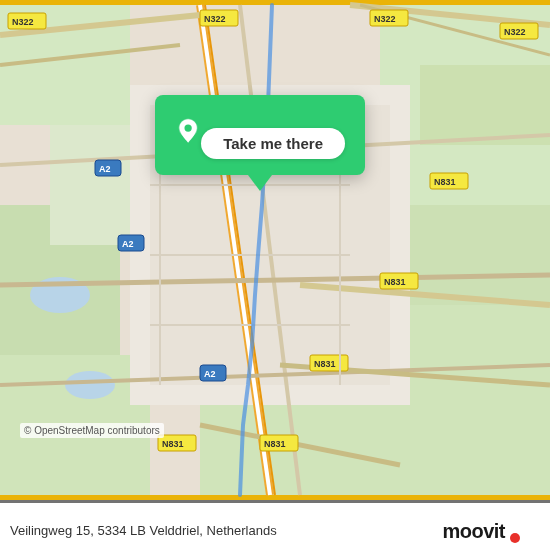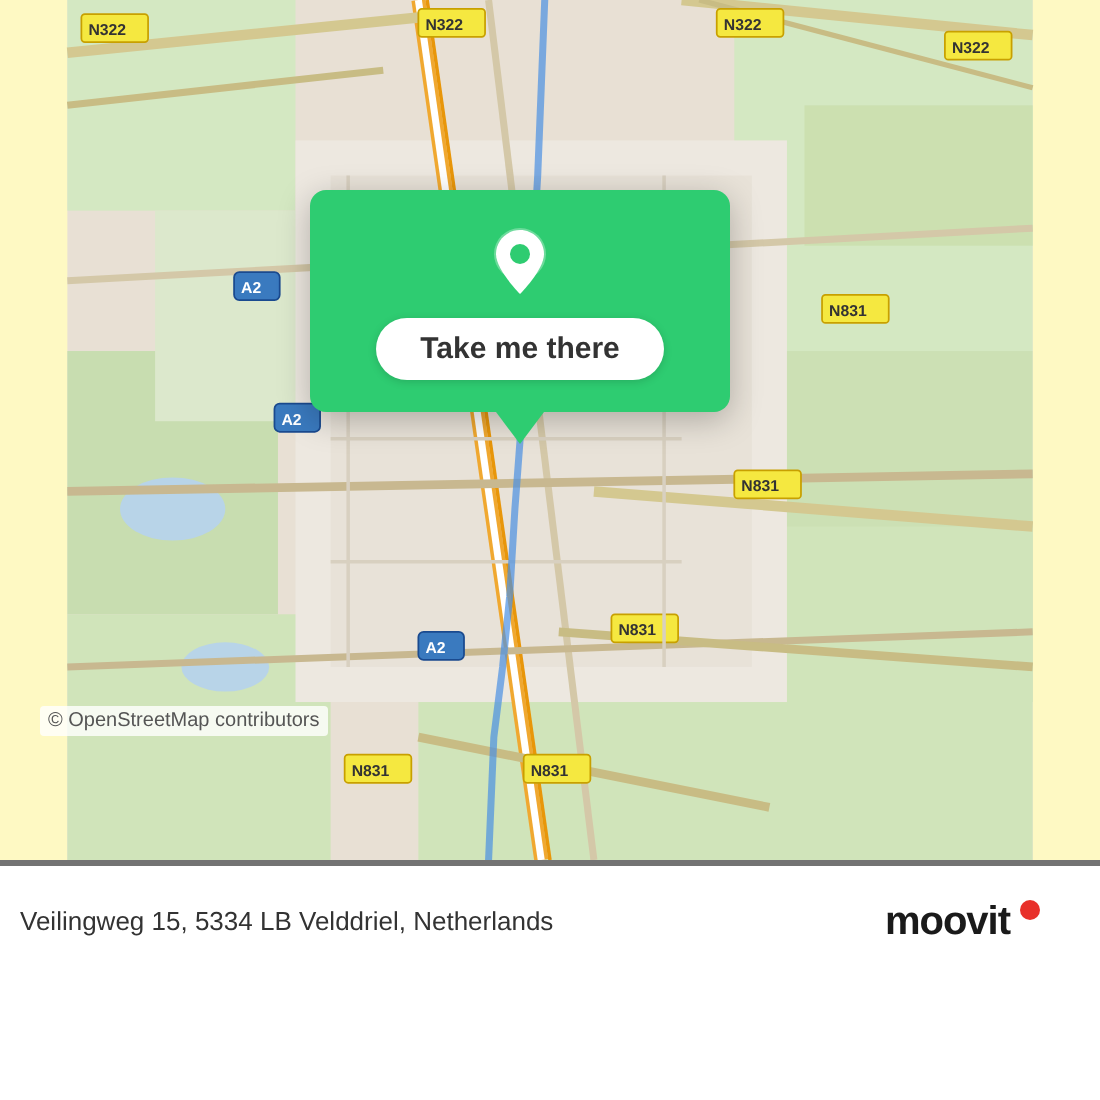--- a/index.html
+++ b/index.html
@@ -6,44 +6,44 @@
     body {
       width: 550px;
       height: 550px;
       overflow: hidden;
       font-family: Arial, sans-serif;
       position: relative;
     }
 
     #map-container {
       width: 550px;
-      height: 430px;
+      height: 500px;
       position: relative;
       overflow: hidden;
-      background-color: #fef9c3;
+      background-color: #eab308;
     }
 
     
     #map-svg {
       position: absolute;
       top: 0; left: 0;
       width: 100%; height: 100%;
     }
 
     
     #popup-card {
       position: absolute;
       top: 95px;
       left: 155px;
       width: 210px;
       background: #2ecc71;
       border-radius: 8px;
       display: flex;
-      flex-direction: column;
-      align-items: center;
+      flex-direction: row;
+      align-items: flex-end;
       padding: 18px 20px 16px 20px;
       box-shadow: 0 4px 16px rgba(0,0,0,0.25);
     }
 
     #popup-pin {
       width: 36px;
       height: 36px;
       margin-bottom: 10px;
     }
 
@@ -86,21 +86,21 @@
     }
 
     #footer-address {
       font-size: 13px;
       color: #333;
       line-height: 1.4;
     }
 
     #moovit-logo {
       display: flex;
-      align-items: flex-start;
+      align-items: flex-end;
       gap: 4px;
     }
 
     #moovit-text {
       font-size: 20px;
       font-weight: bold;
       color: #1a1a1a;
       letter-spacing: -0.5px;
     }
 

